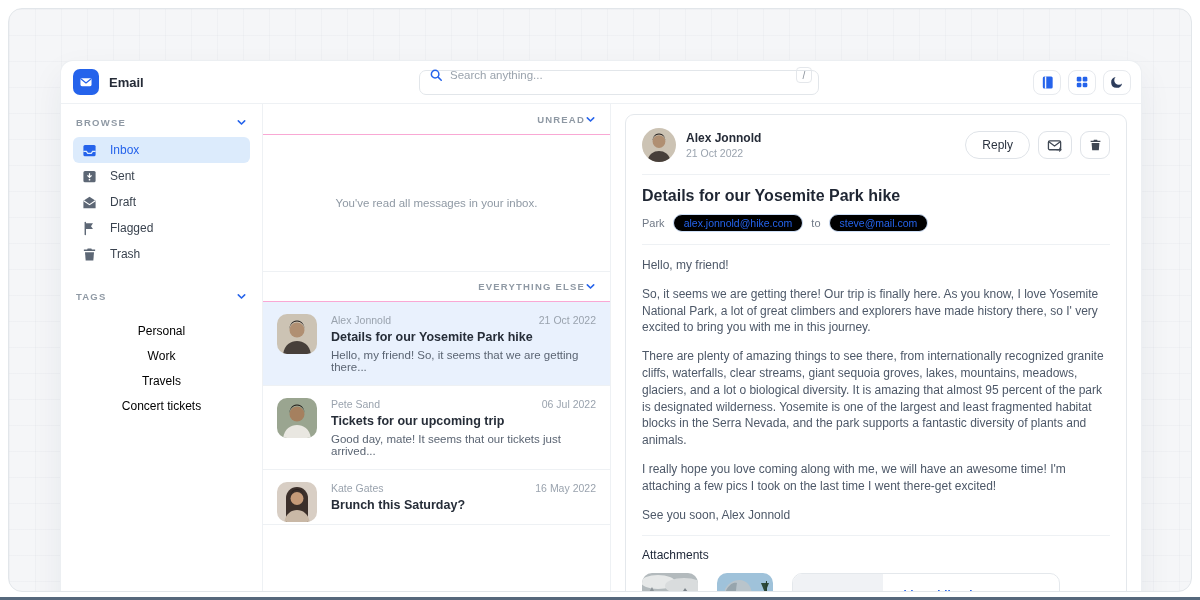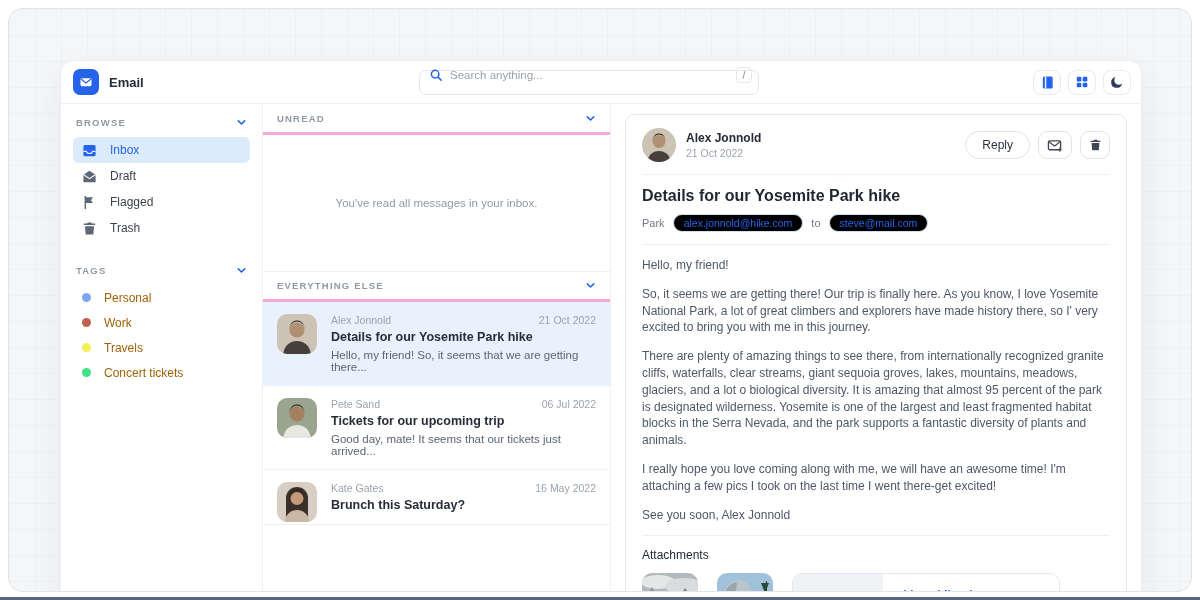--- a/index.html
+++ b/index.html
@@ -32,21 +32,21 @@
   .topbar {
     position:relative; height:43px; flex:0 0 43px; display:flex; align-items:center;
     padding:0 10px 0 12px; border-bottom:1px solid #eef1f4;
   }
   .logo {
     width:26px; height:26px; border-radius:7px; background:#2563eb;
     display:flex; align-items:center; justify-content:center;
   }
   .app-title { font-size:13px; font-weight:bold; margin-left:10px; color:#252b37; }
   .searchbox {
-    position:absolute; left:358px; top:9px; width:340px; height:25px;
+    position:absolute; left:358px; top:9px; width:400px; height:25px;
     border:1px solid #e2e6ea; border-radius:7px; background:#fff;
     display:flex; align-items:center; padding:0 6px 15px 9px;
   }
   .searchbox input {
     border:none; outline:none; flex:1; font-size:11.5px; color:#3a4350;
     font-family:"Liberation Sans", sans-serif; margin-left:7px; background:transparent;
   }
   .searchbox input::placeholder { color:#9aa3ad; }
   .slash-key {
     width:16px; height:16px; border:1px solid #e4e7eb; border-radius:4px;
@@ -68,26 +68,26 @@
   .sec-head { display:flex; align-items:center; justify-content:space-between; padding:0 3px; margin-bottom:9px; }
   .sec-label { font-size:9.5px; font-weight:bold; letter-spacing:1.2px; color:#8f99a4; }
   .nav-item {
     height:26px; display:flex; align-items:center; gap:13px; padding:0 9px;
     border-radius:6px; font-size:12px; color:#3a434f; cursor:pointer;
   }
   .nav-item .ico { display:flex; color:#5d6775; }
   .nav-item.selected { background:#dcebfc; color:#2563eb; }
   .nav-item.selected .ico { color:#2563eb; }
   .tags-block { margin-top:24px; }
-  .tag-item { height:25px; display:flex; align-items:center; gap:13px; padding:0 9px; font-size:12px; color:#a16207; cursor:pointer; }
+  .tag-item { height:25px; display:flex; align-items:center; gap:13px; padding:0 9px; font-size:12px; color:#000000; cursor:pointer;flex-direction:column; }
   .tag-dot { width:9px; height:9px; border-radius:50%; }
 
   
   .list-sec-head { height:31px; flex:0 0 31px; display:flex; align-items:center; justify-content:space-between; padding:0 14px; }
-  .bb { border-bottom:3px solid #f9a8d4; } .bt { border-top:1px solid #eef1f4; }
+  .bb { border-bottom:1px solid #f9a8d4;justify-content:flex-end; } .bt { border-top:1px solid #eef1f4; }
   .empty-state { height:136px; display:flex; align-items:center; justify-content:center; font-size:11.5px; color:#8f99a4; }
   .mail-item { position:relative; padding:12px 14px 12px 68px; border-bottom:1px solid #eef1f4; cursor:pointer; background:#fff; }
   .mail-item.selected { background:#e9f1fd; }
   .mail-avatar { position:absolute; left:14px; top:12px; width:40px; height:40px; border-radius:10px; overflow:hidden; }
   .mail-top { display:flex; justify-content:space-between; align-items:baseline; }
   .mail-sender { font-size:10.5px; color:#9aa3ae; }
   .mail-date { font-size:10.5px; color:#9aa3ae; }
   .mail-subject { font-size:12.5px; font-weight:bold; color:#262d38; margin-top:4px; }
   .mail-preview { font-size:11.5px; color:#5b6573; margin-top:5px; }
 
@@ -194,20 +194,30 @@
         </div>
 
         <div class="nav-item selected">
           <span class="ico">
             <svg width="15" height="15" viewBox="0 0 16 16">
                 <rect x="1.5" y="2" width="13" height="12" rx="1.6" fill="currentColor"></rect>
                 <path d="M1.5 9h3.2l1.4 2h3.8l1.4-2h3.2" stroke="#dcebfc" stroke-width="1.4" fill="none"></path>
               </svg>
           </span>
           <span>Inbox</span>
+        </div>
+        <div class="nav-item">
+          <span class="ico">
+            <svg width="15" height="15" viewBox="0 0 16 16">
+                <rect x="1.5" y="2" width="13" height="12" rx="1.6" fill="currentColor"></rect>
+                <path d="M8 5v4M6.2 7.2 8 9l1.8-1.8" stroke="#ffffff" stroke-width="1.3" fill="none" stroke-linecap="round" stroke-linejoin="round"></path>
+                <circle cx="8" cy="11.4" r="0.9" fill="#ffffff"></circle>
+              </svg>
+          </span>
+          <span>Sent</span>
         </div>
         <div class="nav-item">
           <span class="ico">
             <svg width="15" height="15" viewBox="0 0 16 16">
                 <path d="M8 1.8 14.5 6v8h-13V6L8 1.8z" fill="currentColor"></path>
                 <path d="M1.8 6.2 8 10.3l6.2-4.1" stroke="#ffffff" stroke-width="1.2" fill="none"></path>
               </svg>
           </span>
           <span>Draft</span>
         </div>

